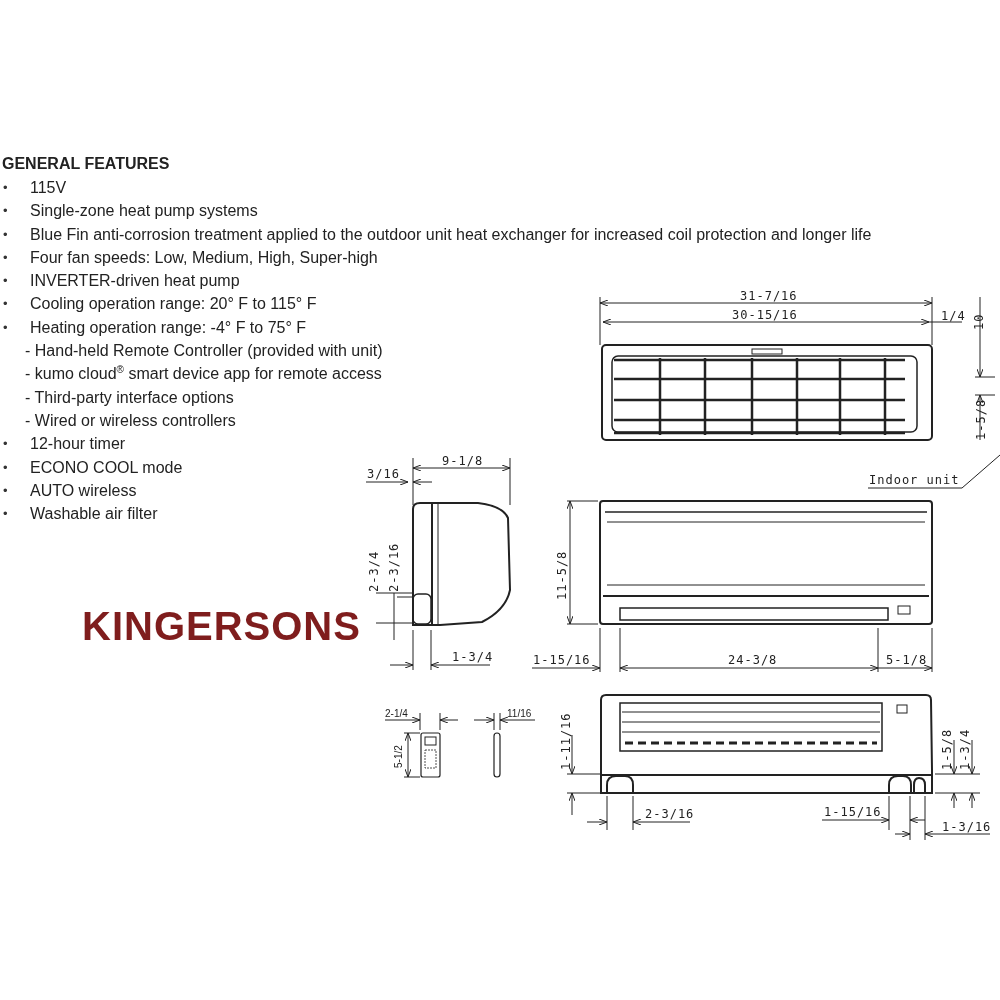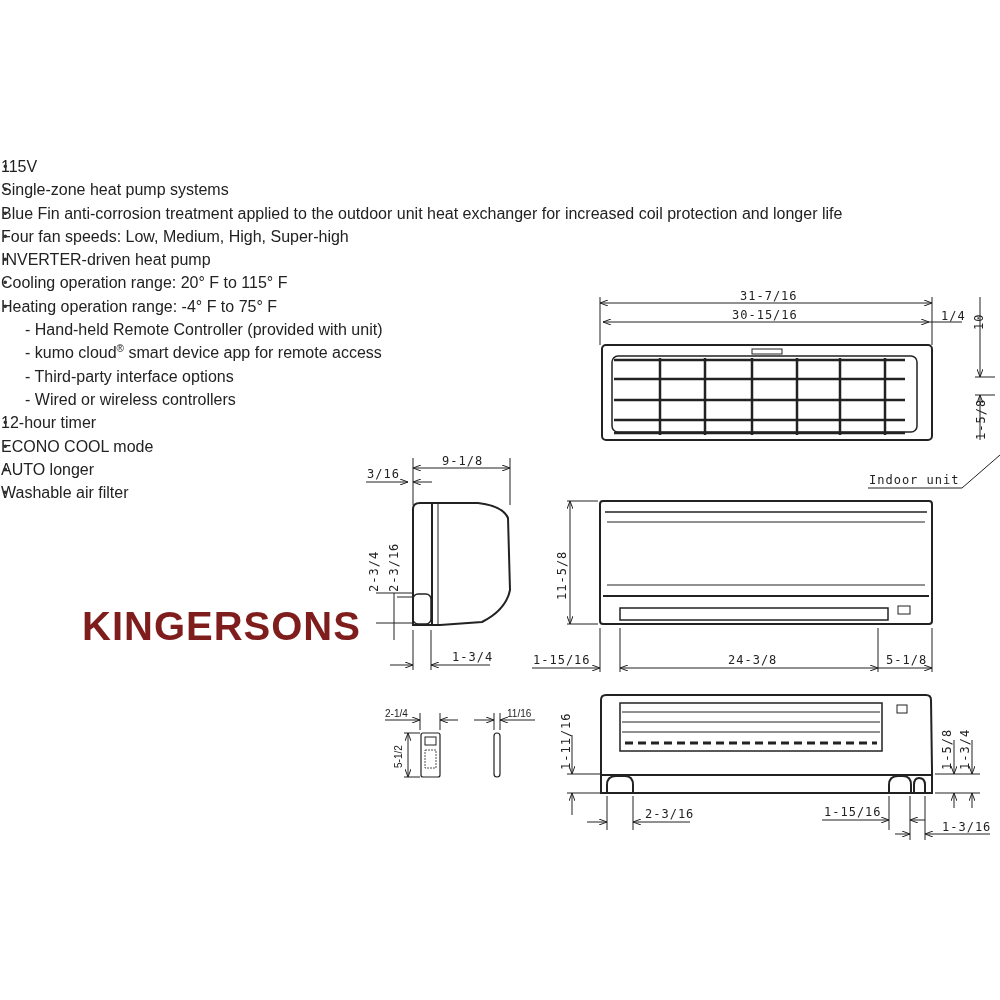--- a/index.html
+++ b/index.html
@@ -1,49 +1,50 @@
 <!DOCTYPE html>
 <html><head>
 <meta charset="utf-8">
 <style>
   html, body { margin: 0; padding: 0; background: #ffffff; }
   body { width: 1000px; height: 1000px; position: relative; overflow: hidden;
          font-family: "Liberation Sans", sans-serif; color: #222; }
   .features { position: absolute; left: 0; top: 155px; width: 960px; }
   .features h2 { margin: 0 0 3px 2px; font-size: 16px; font-weight: bold; color: #222; letter-spacing: 0; }
   .features ul { list-style: none; margin: 0; padding: 0; }
-  .features li { font-size: 16px; line-height: 23.3px; height: 23.3px; white-space: nowrap; position: relative; padding-left: 1px; }
+  .features li { font-size: 16px; line-height: 23.3px; height: 23.3px; white-space: nowrap; position: relative; padding-left: 30px; }
   .features li.bullet::before { content: "\2022"; position: absolute; left: 3px; top: 0; font-size: 13px; color: #333; }
   .features li.sub { padding-left: 25px; }
   sup { font-size: 10px; line-height: 0; }
   .watermark { position: absolute; left: 82px; top: 604px; font-size: 40px; font-weight: bold;
                color: #7f1d1d; letter-spacing: 1px; }
   svg.drawing { position: absolute; left: 0; top: 0; }
   .dim { font-family: "DejaVu Sans Mono", monospace; font-size: 12px; fill: #222; letter-spacing: 1px; }
   .dimsm { font-family: "Liberation Sans", sans-serif; font-size: 10px; fill: #222; }
 </style>
 </head>
 <body>
 
 <div class="features">
+  <h2>GENERAL FEATURES</h2>
   <ul>
     <li class="bullet">115V</li>
     <li class="bullet">Single-zone heat pump systems</li>
     <li class="bullet">Blue Fin anti-corrosion treatment applied to the outdoor unit heat exchanger for increased coil protection and longer life</li>
     <li class="bullet">Four fan speeds: Low, Medium, High, Super-high</li>
     <li class="bullet">INVERTER-driven heat pump</li>
     <li class="bullet">Cooling operation range: 20° F to 115° F</li>
     <li class="bullet">Heating operation range: -4° F to 75° F</li>
     <li class="sub">- Hand-held Remote Controller (provided with unit)</li>
     <li class="sub"><span>- kumo cloud</span><sup>®</sup><span> smart device app for remote access</span></li>
     <li class="sub">- Third-party interface options</li>
     <li class="sub">- Wired or wireless controllers</li>
     <li class="bullet">12-hour timer</li>
     <li class="bullet">ECONO COOL mode</li>
-    <li class="bullet">AUTO longer</li>
+    <li class="bullet">AUTO wireless</li>
     <li class="bullet">Washable air filter</li>
   </ul>
 </div>
 
 <div class="watermark">KINGERSONS</div>
 
 <svg class="drawing" width="1000" height="1000" viewBox="0 0 1000 1000" stroke="#222" fill="none">
   <defs>
     <marker id="ar" markerWidth="8" markerHeight="6" refX="8" refY="3" orient="auto-start-reverse">
       <path d="M0,0 L8,3 L0,6" fill="none" stroke="#222" stroke-width="1"></path>

